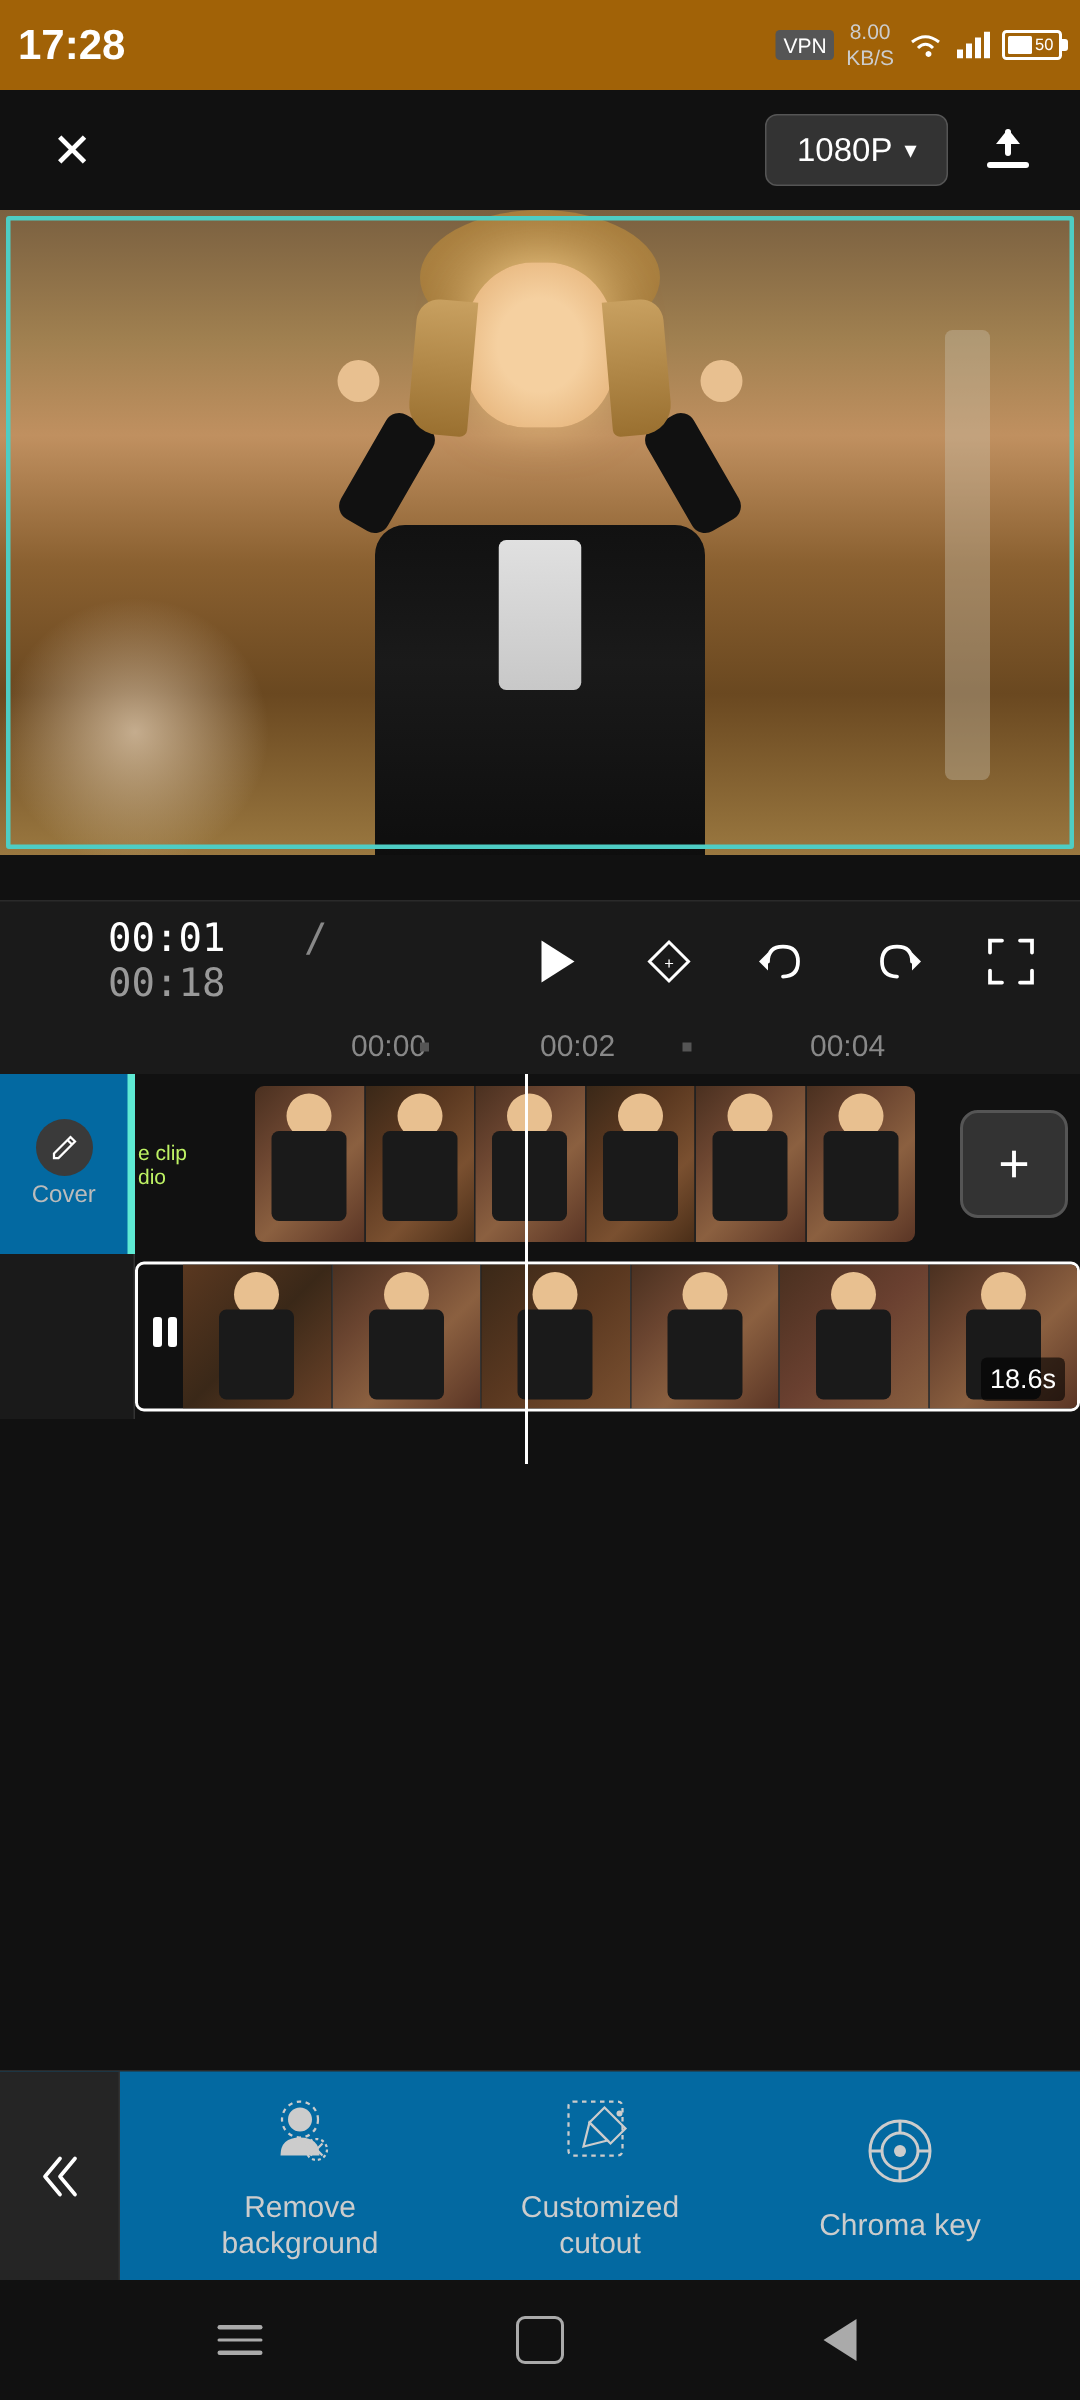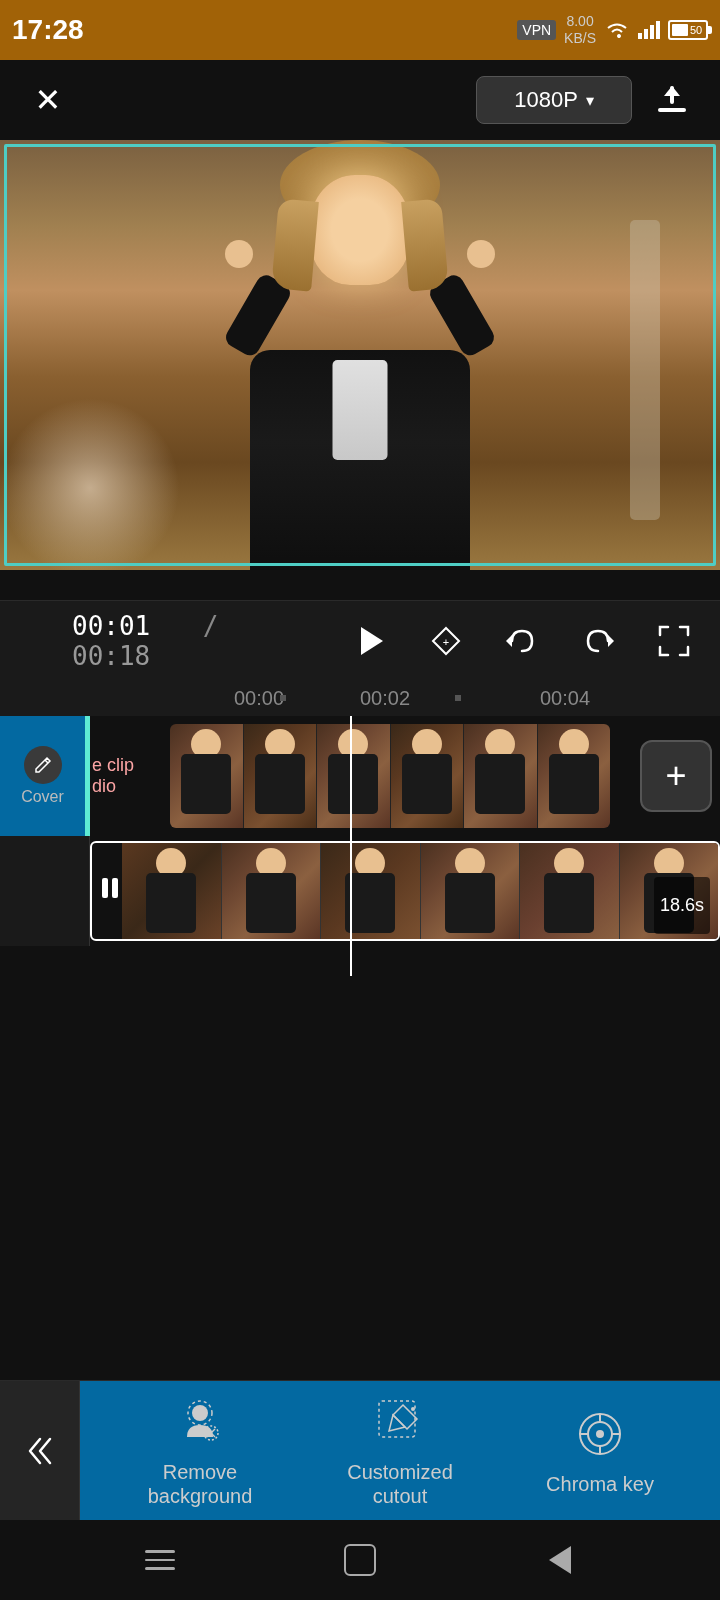--- a/index.html
+++ b/index.html
@@ -100,21 +100,21 @@
     }
     .top-right {
       display: flex;
       align-items: center;
       gap: 16px;
     }
     .resolution-btn {
       background: #333;
       border: 1px solid #555;
       border-radius: 8px;
-      padding: 10px 37px;
+      padding: 10px 20px;
       color: #fff;
       font-size: 22px;
       display: flex;
       align-items: center;
       gap: 8px;
       cursor: pointer;
     }
     .resolution-arrow {
       font-size: 16px;
     }
@@ -325,21 +325,21 @@
       color: #fff;
       font-size: 22px;
     }
     .track-duration {
       position: absolute;
       right: 10px;
       bottom: 12px;
       font-size: 18px;
       color: #fff;
       background: rgba(0,0,0,0.6);
-      padding: 18px 6px;
+      padding: 4px 6px;
       border-radius: 4px;
     }
 
     
     .bottom-toolbar {
       position: absolute;
       bottom: 80px;
       left: 0;
       right: 0;
       height: 140px;
@@ -589,21 +589,21 @@
         <svg width="20" height="20" viewBox="0 0 20 20">
             <path d="M3 14 L14 3 L17 6 L6 17 L3 17 Z" stroke="#fff" stroke-width="1.5" fill="none"></path>
             <line x1="12" y1="5" x2="15" y2="8" stroke="#fff" stroke-width="1.5"></line>
           </svg>
       </div>
       <span style="font-size:16px;color:#bbb;">Cover</span>
     </div>
 
     <div style="flex:1;position:relative;height:100%;overflow:hidden;">
 
-      <div style="position:absolute;left:2px;top:50%;transform:translateY(-50%);font-size:18px;color:#fca5a5;z-index:2;">e clip<br>dio</div>
+      <div style="position:absolute;left:2px;top:50%;transform:translateY(-50%);font-size:14px;color:#bef264;z-index:2;">e clip<br>dio</div>
 
       <div style="position:absolute;left:80px;top:8px;bottom:8px;width:440px;display:flex;border-radius:6px;overflow:hidden;">
 
         <div class="frame-person" style="flex:1;border-right:1px solid #222;"></div>
         <div class="frame-person" style="flex:1;border-right:1px solid #222;background:linear-gradient(135deg,#3a2818,#5a3820,#7a5030,#4a2e18);"></div>
         <div class="frame-person" style="flex:1;border-right:1px solid #222;"></div>
         <div class="frame-person" style="flex:1;border-right:1px solid #222;background:linear-gradient(135deg,#3a2818,#5a3820,#7a5030,#4a2e18);"></div>
         <div class="frame-person" style="flex:1;border-right:1px solid #222;"></div>
         <div class="frame-person" style="flex:1;"></div>
       </div>

